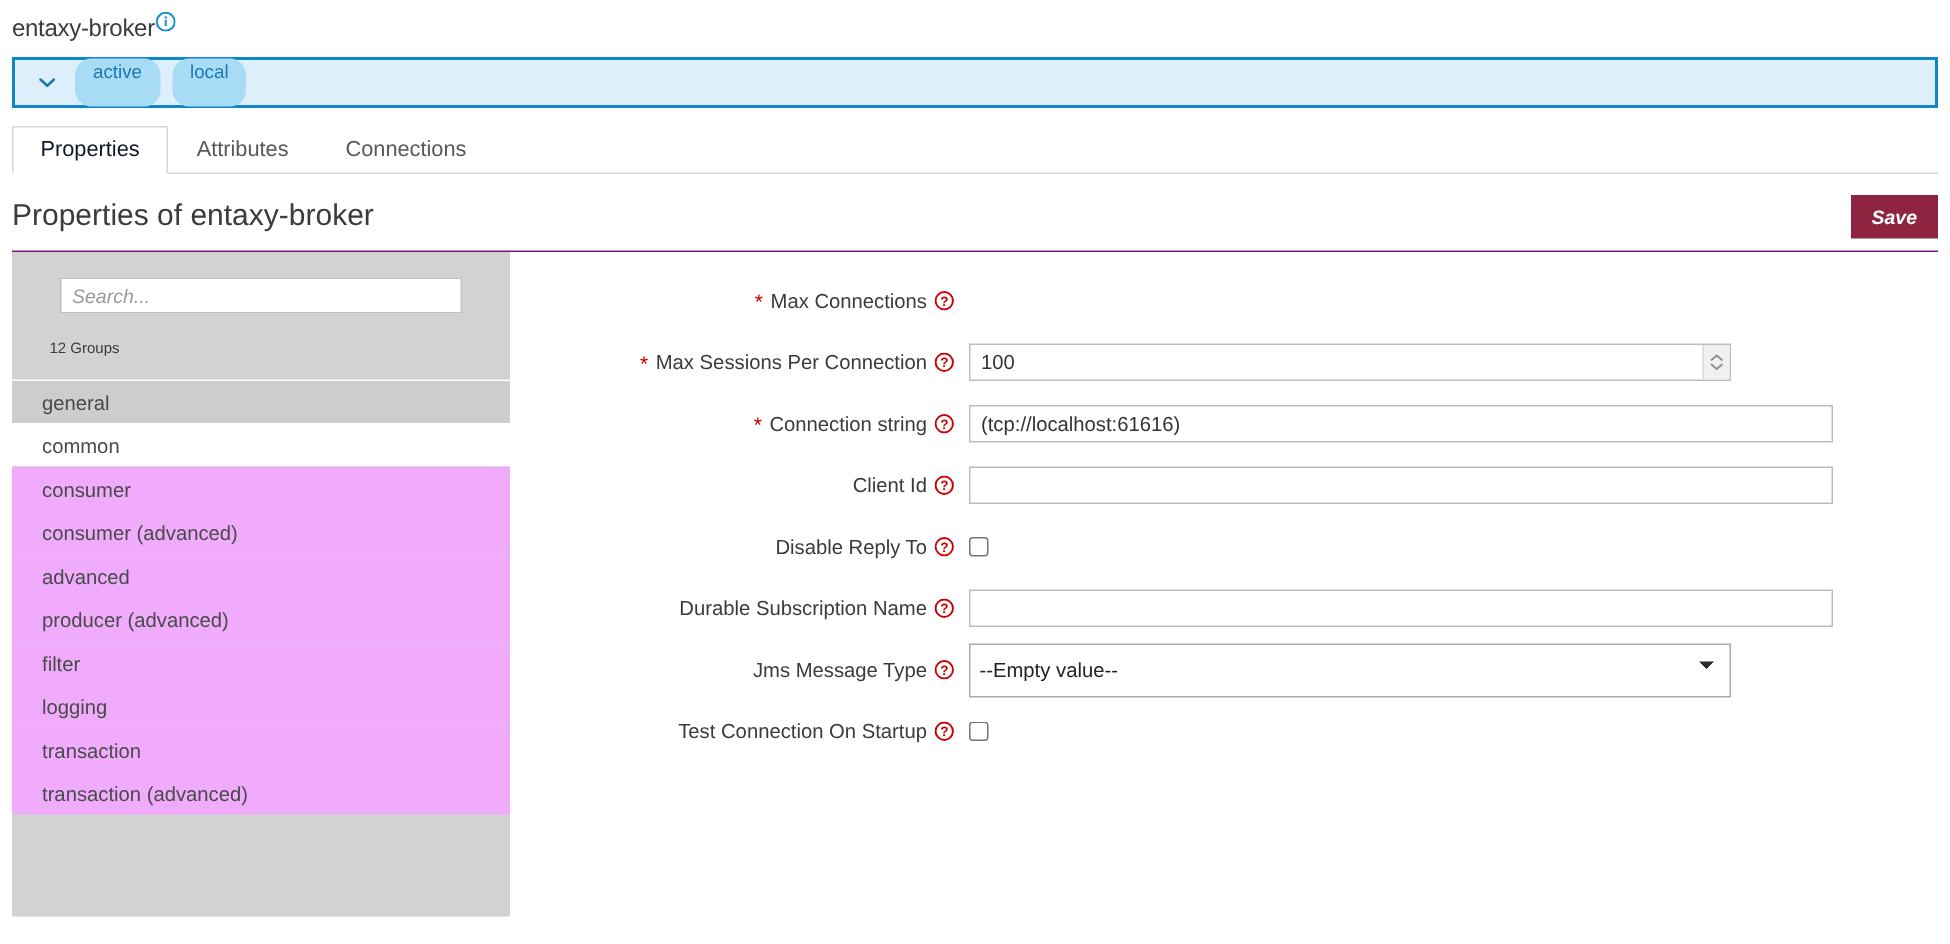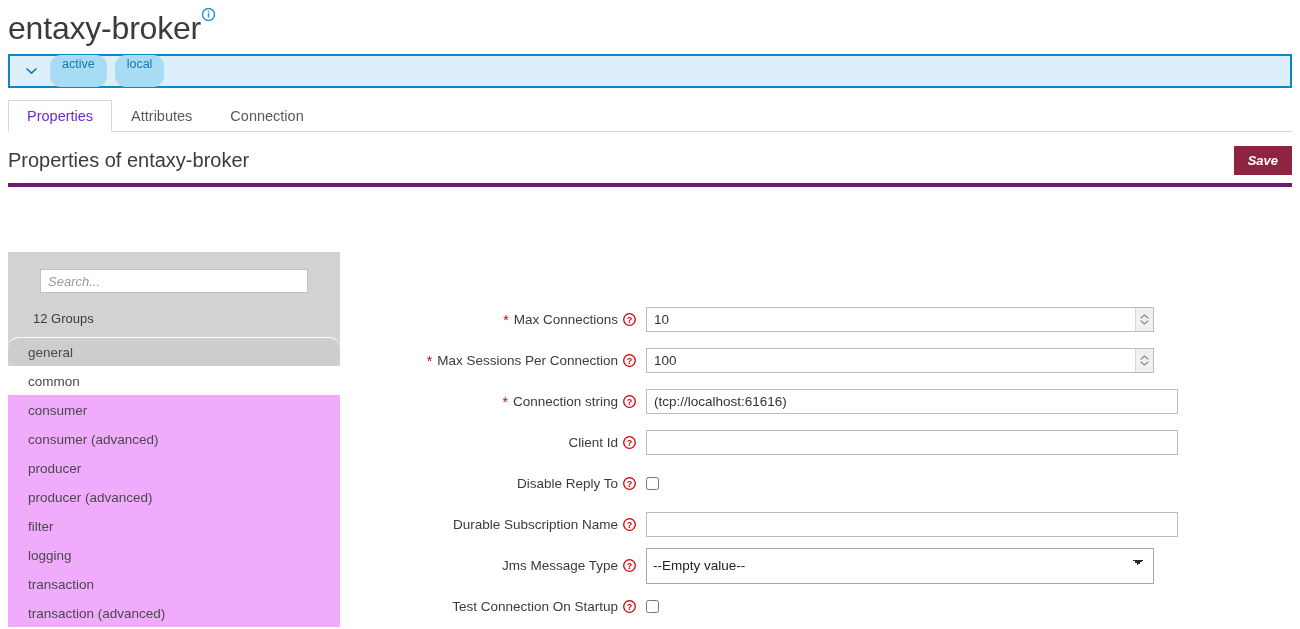--- a/index.html
+++ b/index.html
@@ -11,21 +11,21 @@
     overflow: hidden;
   }
 
   
   .page-title-row {
     padding: 12px 0 10px 8px;
     display: flex;
     align-items: flex-start;
   }
   .page-title {
-    font-size: 32px;
+    font-size: 16px;
     color: #3b3b3b;
     font-weight: 400;
     letter-spacing: -0.2px;
     line-height: 1;
   }
   .info-icon {
     display: inline-block;
     width: 13px; height: 13px;
     margin-left: 1px;
     position: relative;
@@ -73,21 +73,21 @@
     padding: 4px 18px 6px 18px;
     font-size: 14.5px;
     color: #595959;
     cursor: pointer;
     line-height: 22px;
     border: 1px solid transparent;
     position: relative;
     top: 0;
   }
   .tab.active {
-    color: #6d28d9;
+    color: #0f172a;
     background: #ffffff;
     border: 1px solid #d8d8d8;
     border-bottom: 1px solid #ffffff;
     margin-bottom: -1px;
   }
 
   
   .section-header {
     display: flex;
     align-items: center;
@@ -107,24 +107,23 @@
     border: none;
     padding: 7px 14px;
     cursor: pointer;
     font-family: "Liberation Sans", sans-serif;
     font-style: italic;
   }
 
   
   .body-split {
     display: flex;
-    border-top: 4px solid #701a75;
+    border-top: 1px solid #701a75;
     margin: 0 8px 0 8px;
     height: 444px;
-    align-items: flex-end;
   }
 
   
   .sidebar {
     width: 332px;
     flex: 0 0 332px;
     background: #d2d2d2;
   }
   .search-wrap {
     padding: 17px 32px 0 32px;
@@ -138,38 +137,38 @@
     font-size: 13px;
     font-family: "Liberation Sans", sans-serif;
     color: #333;
     outline: none;
   }
   .search-input::placeholder {
     color: #9a9a9a;
     font-style: italic;
   }
   .groups-count {
-    font-size: 13px;
+    font-size: 10px;
     color: #3b3b3b;
     padding: 18px 0 0 25px;
     height: 44px;
   }
   .group-list { list-style: none; margin: 0; padding: 0; }
   .group-item {
     height: 29px;
     line-height: 29px;
     padding-left: 20px;
     font-size: 13.5px;
     color: #4a4a4a;
     cursor: pointer;
     background: #f0abfc;
     border-top: 1px solid transparent;
   }
   .group-item.white { background: #ffffff; }
-  .group-item.selected { background: #cdcdcd; border-top: 1px solid #ffffff; border-radius: 11px; }
+  .group-item.selected { background: #cdcdcd; border-top: 1px solid #ffffff; }
 
   
   .form-pane {
     flex: 1;
     padding-top: 12px;
     background: #ffffff;
   }
   .form-row {
     display: flex;
     align-items: center;
@@ -188,21 +187,21 @@
     gap: 5px;
     white-space: nowrap;
   }
   .req-star { color: #cc0000; font-size: 14px; line-height: 1; }
   .help-icon { width: 13px; height: 13px; display: inline-block; cursor: pointer; flex: 0 0 13px; }
   .help-icon svg { display: block; }
 
   .field-wrap { flex: 1; display: flex; align-items: center; }
 
   .text-input {
-    width: 532px;
+    width: 576px;
     height: 25px;
     border: 1px solid #bcbcbc;
     padding: 2px 7px;
     font-size: 13.5px;
     font-family: "Liberation Sans", sans-serif;
     color: #333333;
     background: #ffffff;
     outline: none;
   }
   .num-input-wrap { position: relative; width: 508px; }
@@ -271,74 +270,61 @@
       <path d="M1 2 L5.5 6.2 L10 2" fill="none" stroke="#1878b4" stroke-width="1.7" stroke-linecap="round" stroke-linejoin="round"></path>
     </svg>
   </span>
   <span class="badge">active</span>
   <span class="badge">local</span>
 </div>
 
 <div class="tab-bar">
   <div class="tab active">Properties</div>
   <div class="tab">Attributes</div>
-  <div class="tab">Connection</div>
+  <div class="tab">Connections</div>
 </div>
 
 <div class="section-header">
   <div class="section-title">Properties of entaxy-broker</div>
   <button class="save-button">Save</button>
 </div>
 
 <div class="body-split">
 
   <div class="sidebar">
     <div class="search-wrap">
       <input class="search-input" type="text" placeholder="Search..." style="">
     </div>
     <div class="groups-count">12 Groups</div>
     <ul class="group-list">
       <li class="group-item selected">general</li>
       <li class="group-item white">common</li>
       <li class="group-item">consumer</li>
       <li class="group-item">consumer (advanced)</li>
-      <li class="group-item">producer</li>
+      <li class="group-item">advanced</li>
       <li class="group-item">producer (advanced)</li>
       <li class="group-item">filter</li>
       <li class="group-item">logging</li>
       <li class="group-item">transaction</li>
       <li class="group-item">transaction (advanced)</li>
     </ul>
   </div>
 
   <div class="form-pane">
 
     <div class="form-row">
       <div class="form-label">
         <span class="req-star">*</span>
         <span>Max Connections</span>
         <span class="help-icon">
           <svg width="13" height="13" viewBox="0 0 13 13">
             <circle cx="6.5" cy="6.5" r="5.8" fill="#ffffff" stroke="#cc0000" stroke-width="1.3"></circle>
             <text x="6.5" y="9.8" text-anchor="middle" font-size="9" font-family="Liberation Sans, sans-serif" font-weight="bold" fill="#cc0000">?</text>
           </svg>
         </span>
-      </div>
-      <div class="field-wrap">
-        <div class="num-input-wrap">
-          <input class="text-input" type="text" value="10" style="">
-          <span class="spinner">
-            <svg width="9" height="5" viewBox="0 0 9 5">
-                <path d="M1 4 L4.5 1 L8 4" fill="none" stroke="#8b8b9b" stroke-width="1.2" stroke-linecap="round" stroke-linejoin="round"></path>
-              </svg>
-            <svg width="9" height="5" viewBox="0 0 9 5">
-                <path d="M1 1 L4.5 4 L8 1" fill="none" stroke="#8b8b9b" stroke-width="1.2" stroke-linecap="round" stroke-linejoin="round"></path>
-              </svg>
-          </span>
-        </div>
       </div>
     </div>
 
     <div class="form-row">
       <div class="form-label">
         <span class="req-star">*</span>
         <span>Max Sessions Per Connection</span>
         <span class="help-icon">
           <svg width="13" height="13" viewBox="0 0 13 13">
             <circle cx="6.5" cy="6.5" r="5.8" fill="#ffffff" stroke="#cc0000" stroke-width="1.3"></circle>

